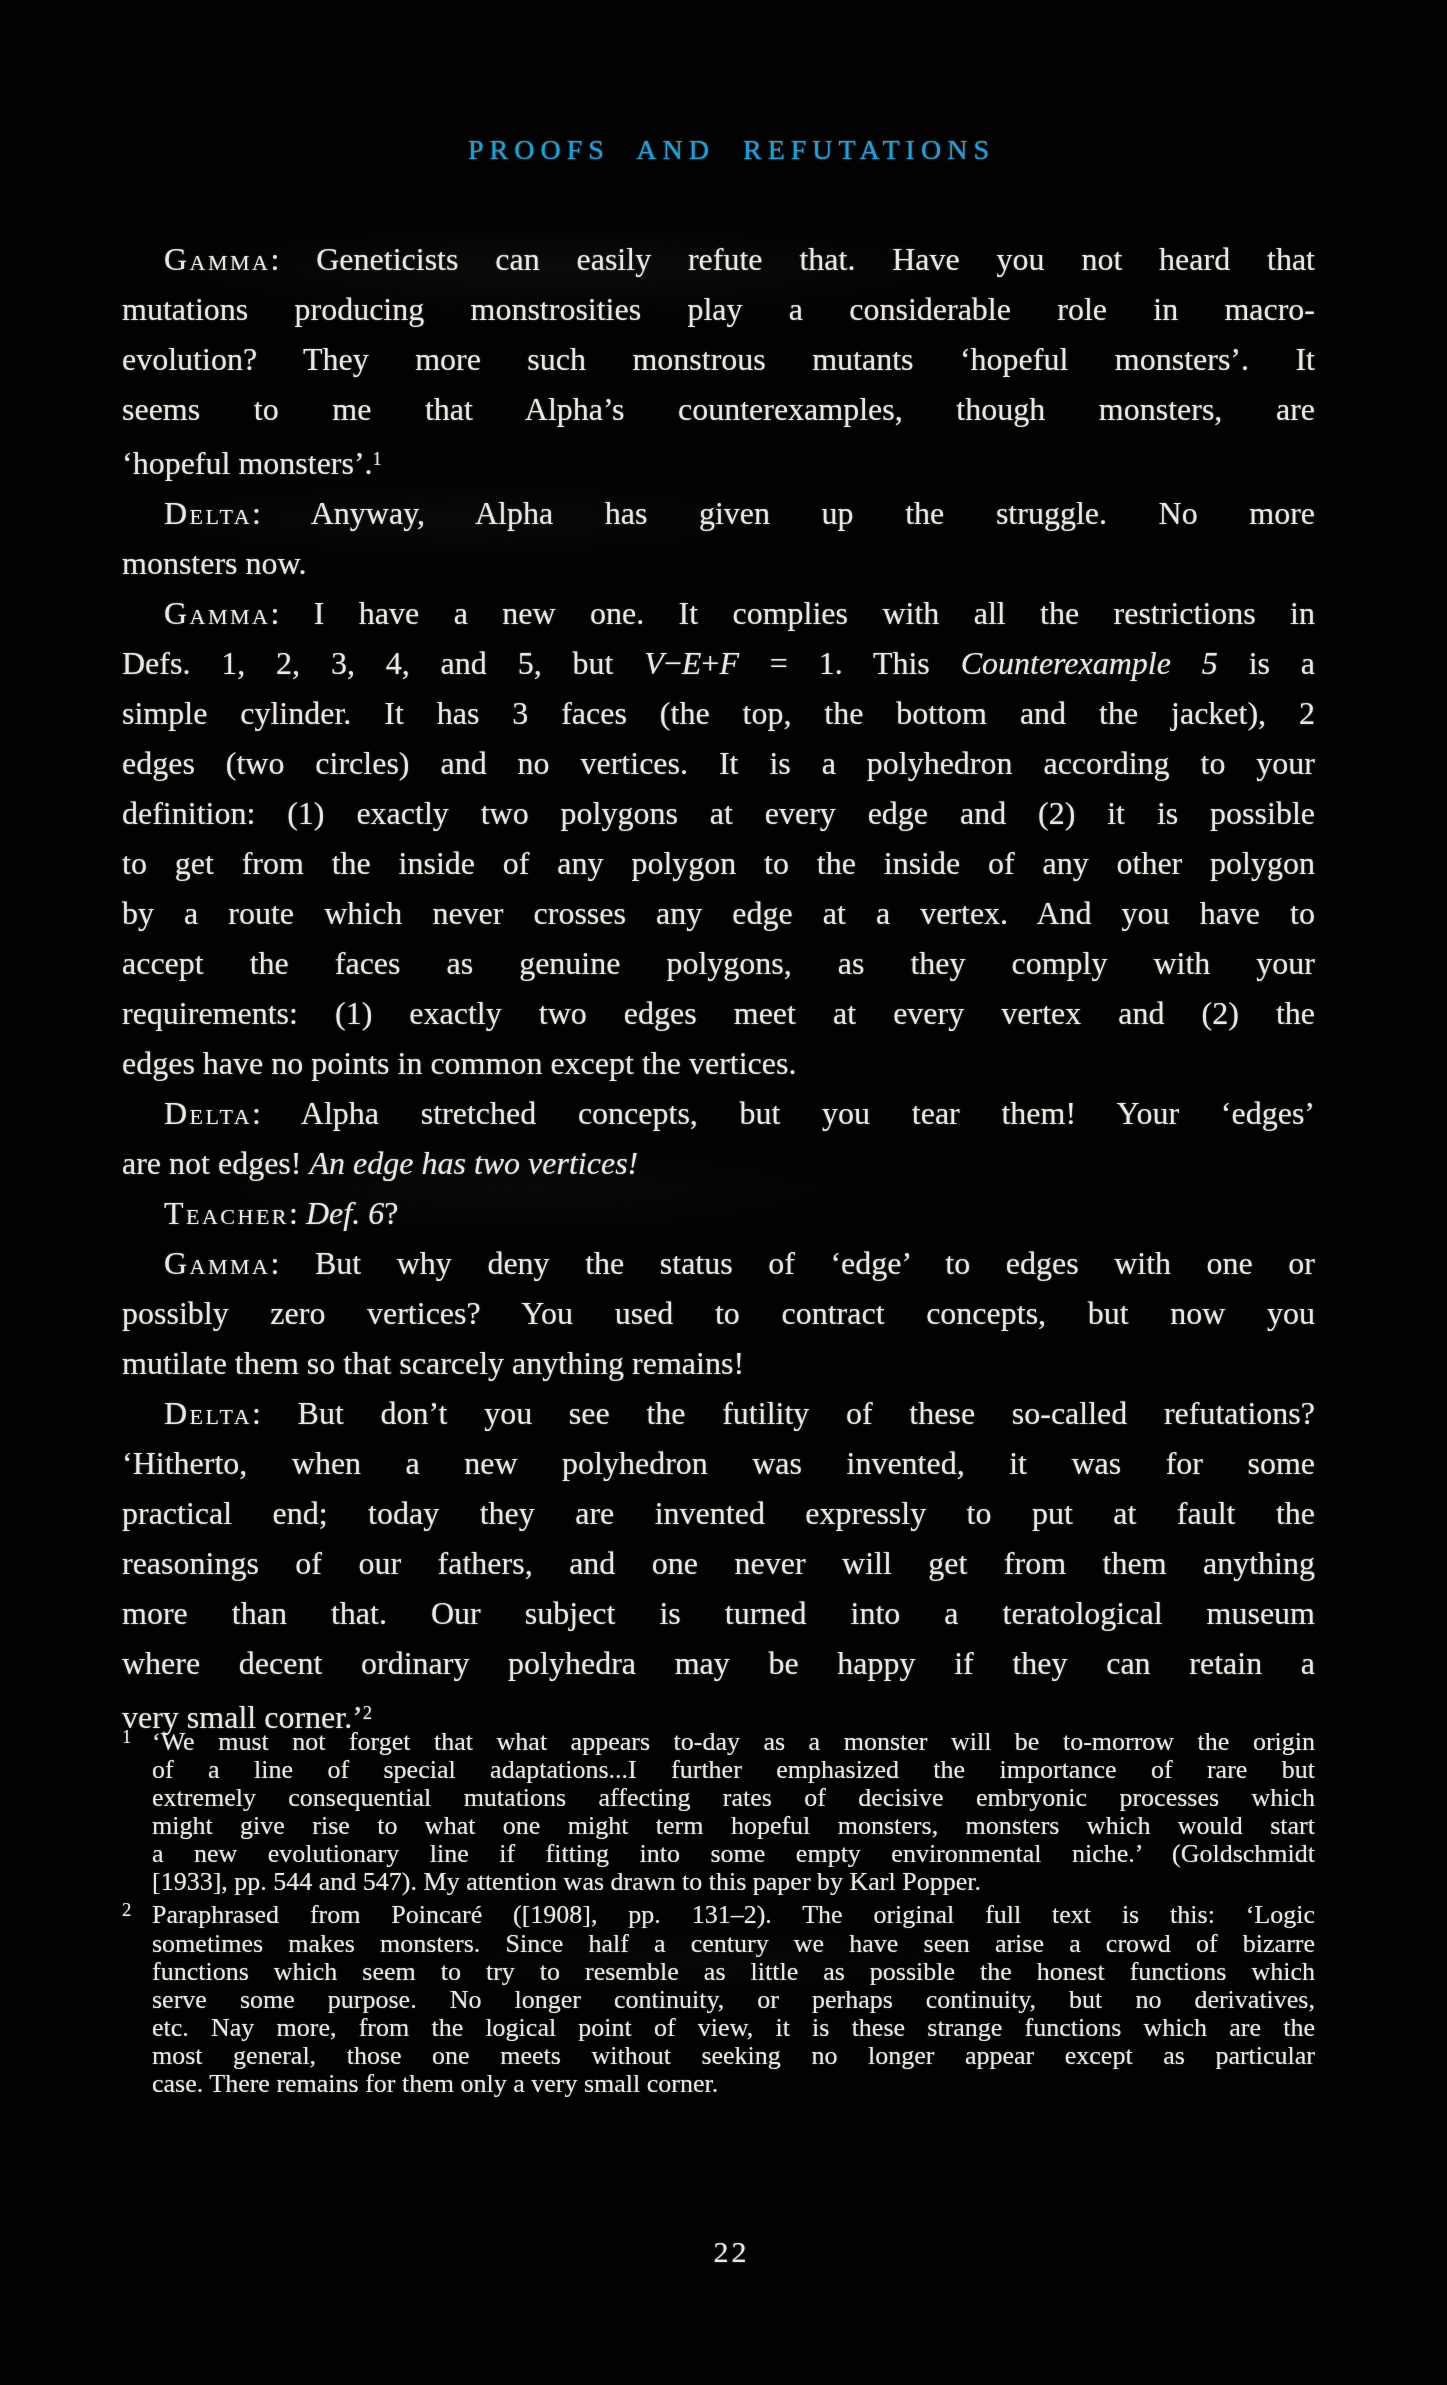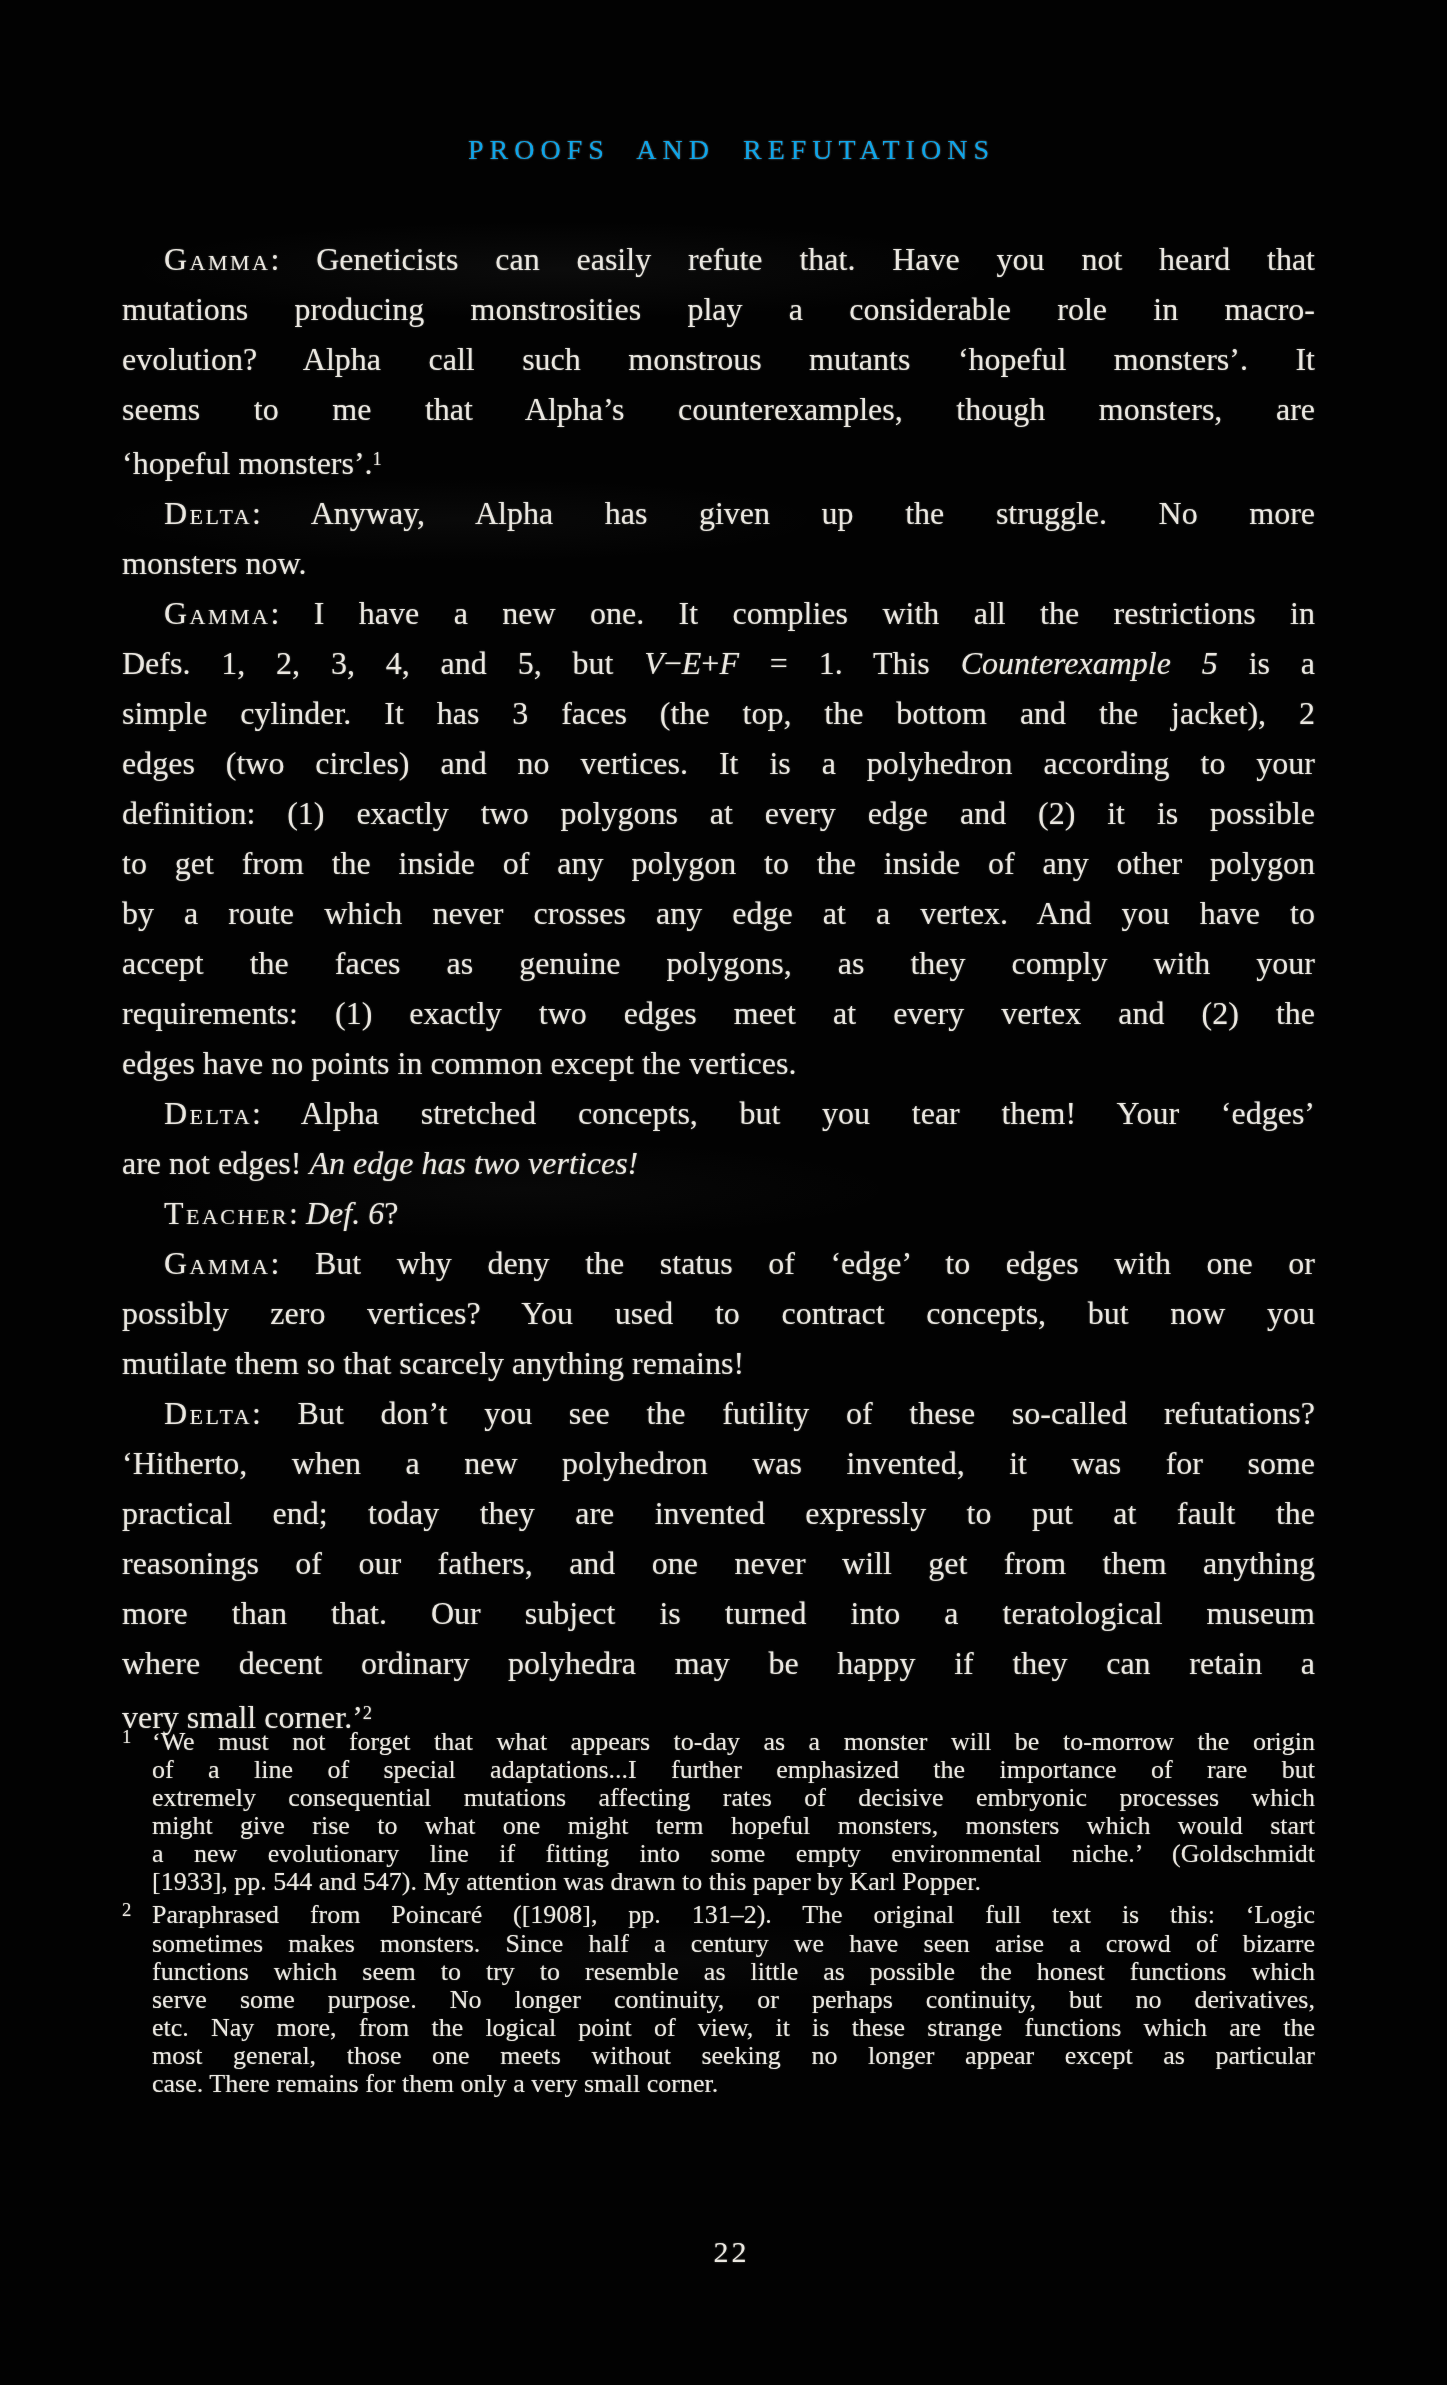--- a/index.html
+++ b/index.html
@@ -93,21 +93,21 @@
 <body>
 
 <div id="page" style="background: rgb(2, 2, 2); color: rgb(234, 231, 224);">
   <div class="noise"></div>
 
   <div class="title">PROOFS AND REFUTATIONS</div>
 
   <div class="body-text">
       <div class="line just indent"><span class="sc">Gamma</span><span>: Geneticists can easily refute that. Have you not heard that</span></div>
       <div class="line just"><span>mutations producing monstrosities play a considerable role in macro-</span></div>
-      <div class="line just"><span>evolution? Alpha call such monstrous mutants ‘hopeful monsters’. It</span></div>
+      <div class="line just"><span>evolution? They more such monstrous mutants ‘hopeful monsters’. It</span></div>
       <div class="line just"><span>seems to me that Alpha’s counterexamples, though monsters, are</span></div>
       <div class="line left"><span>‘hopeful monsters’.</span><span class="sup">1</span></div>
       <div class="line just indent"><span class="sc">Delta</span><span>: Anyway, Alpha has given up the struggle. No more</span></div>
       <div class="line left"><span>monsters now.</span></div>
       <div class="line just indent"><span class="sc">Gamma</span><span>: I have a new one. It complies with all the restrictions in</span></div>
       <div class="line just"><span>Defs. 1, 2, 3, 4, and 5, but </span><span class="i">V</span><span>−</span><span class="i">E</span><span>+</span><span class="i">F</span><span> = 1. This </span><span class="i">Counterexample 5</span><span> is a</span></div>
       <div class="line just"><span>simple cylinder. It has 3 faces (the top, the bottom and the jacket), 2</span></div>
       <div class="line just"><span>edges (two circles) and no vertices. It is a polyhedron according to your</span></div>
       <div class="line just"><span>definition: (1) exactly two polygons at every edge and (2) it is possible</span></div>
       <div class="line just"><span>to get from the inside of any polygon to the inside of any other polygon</span></div>

